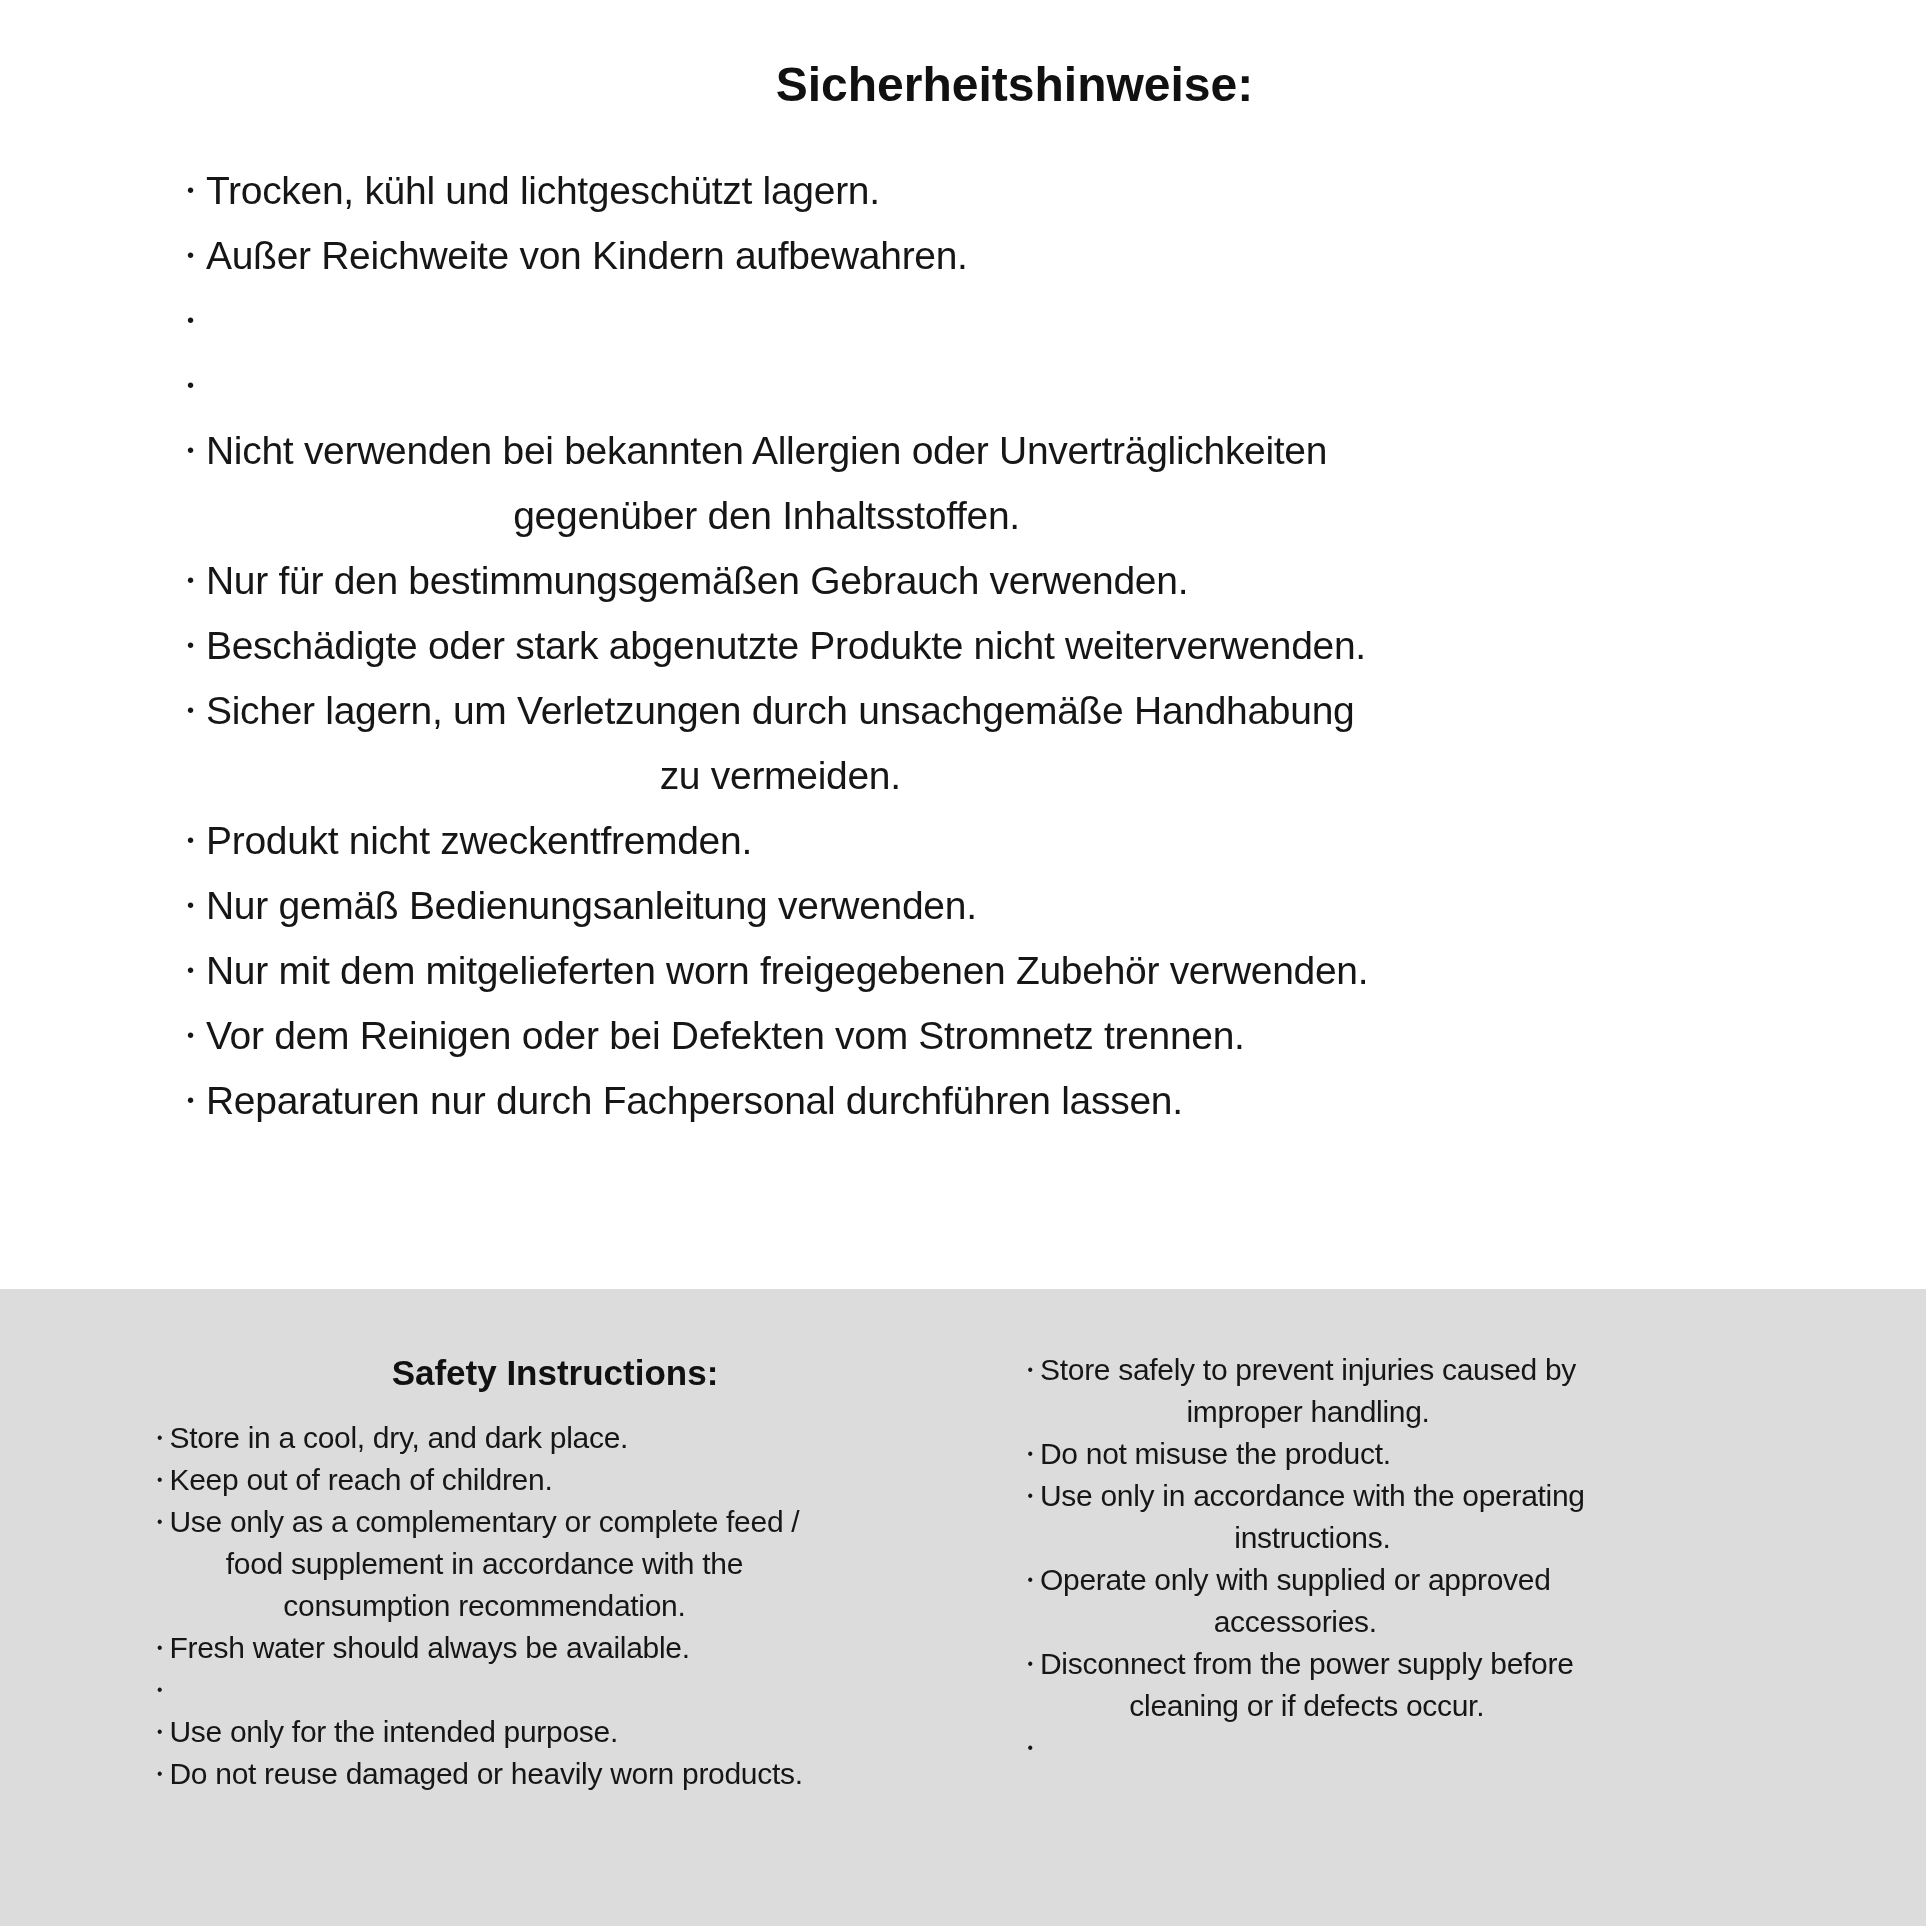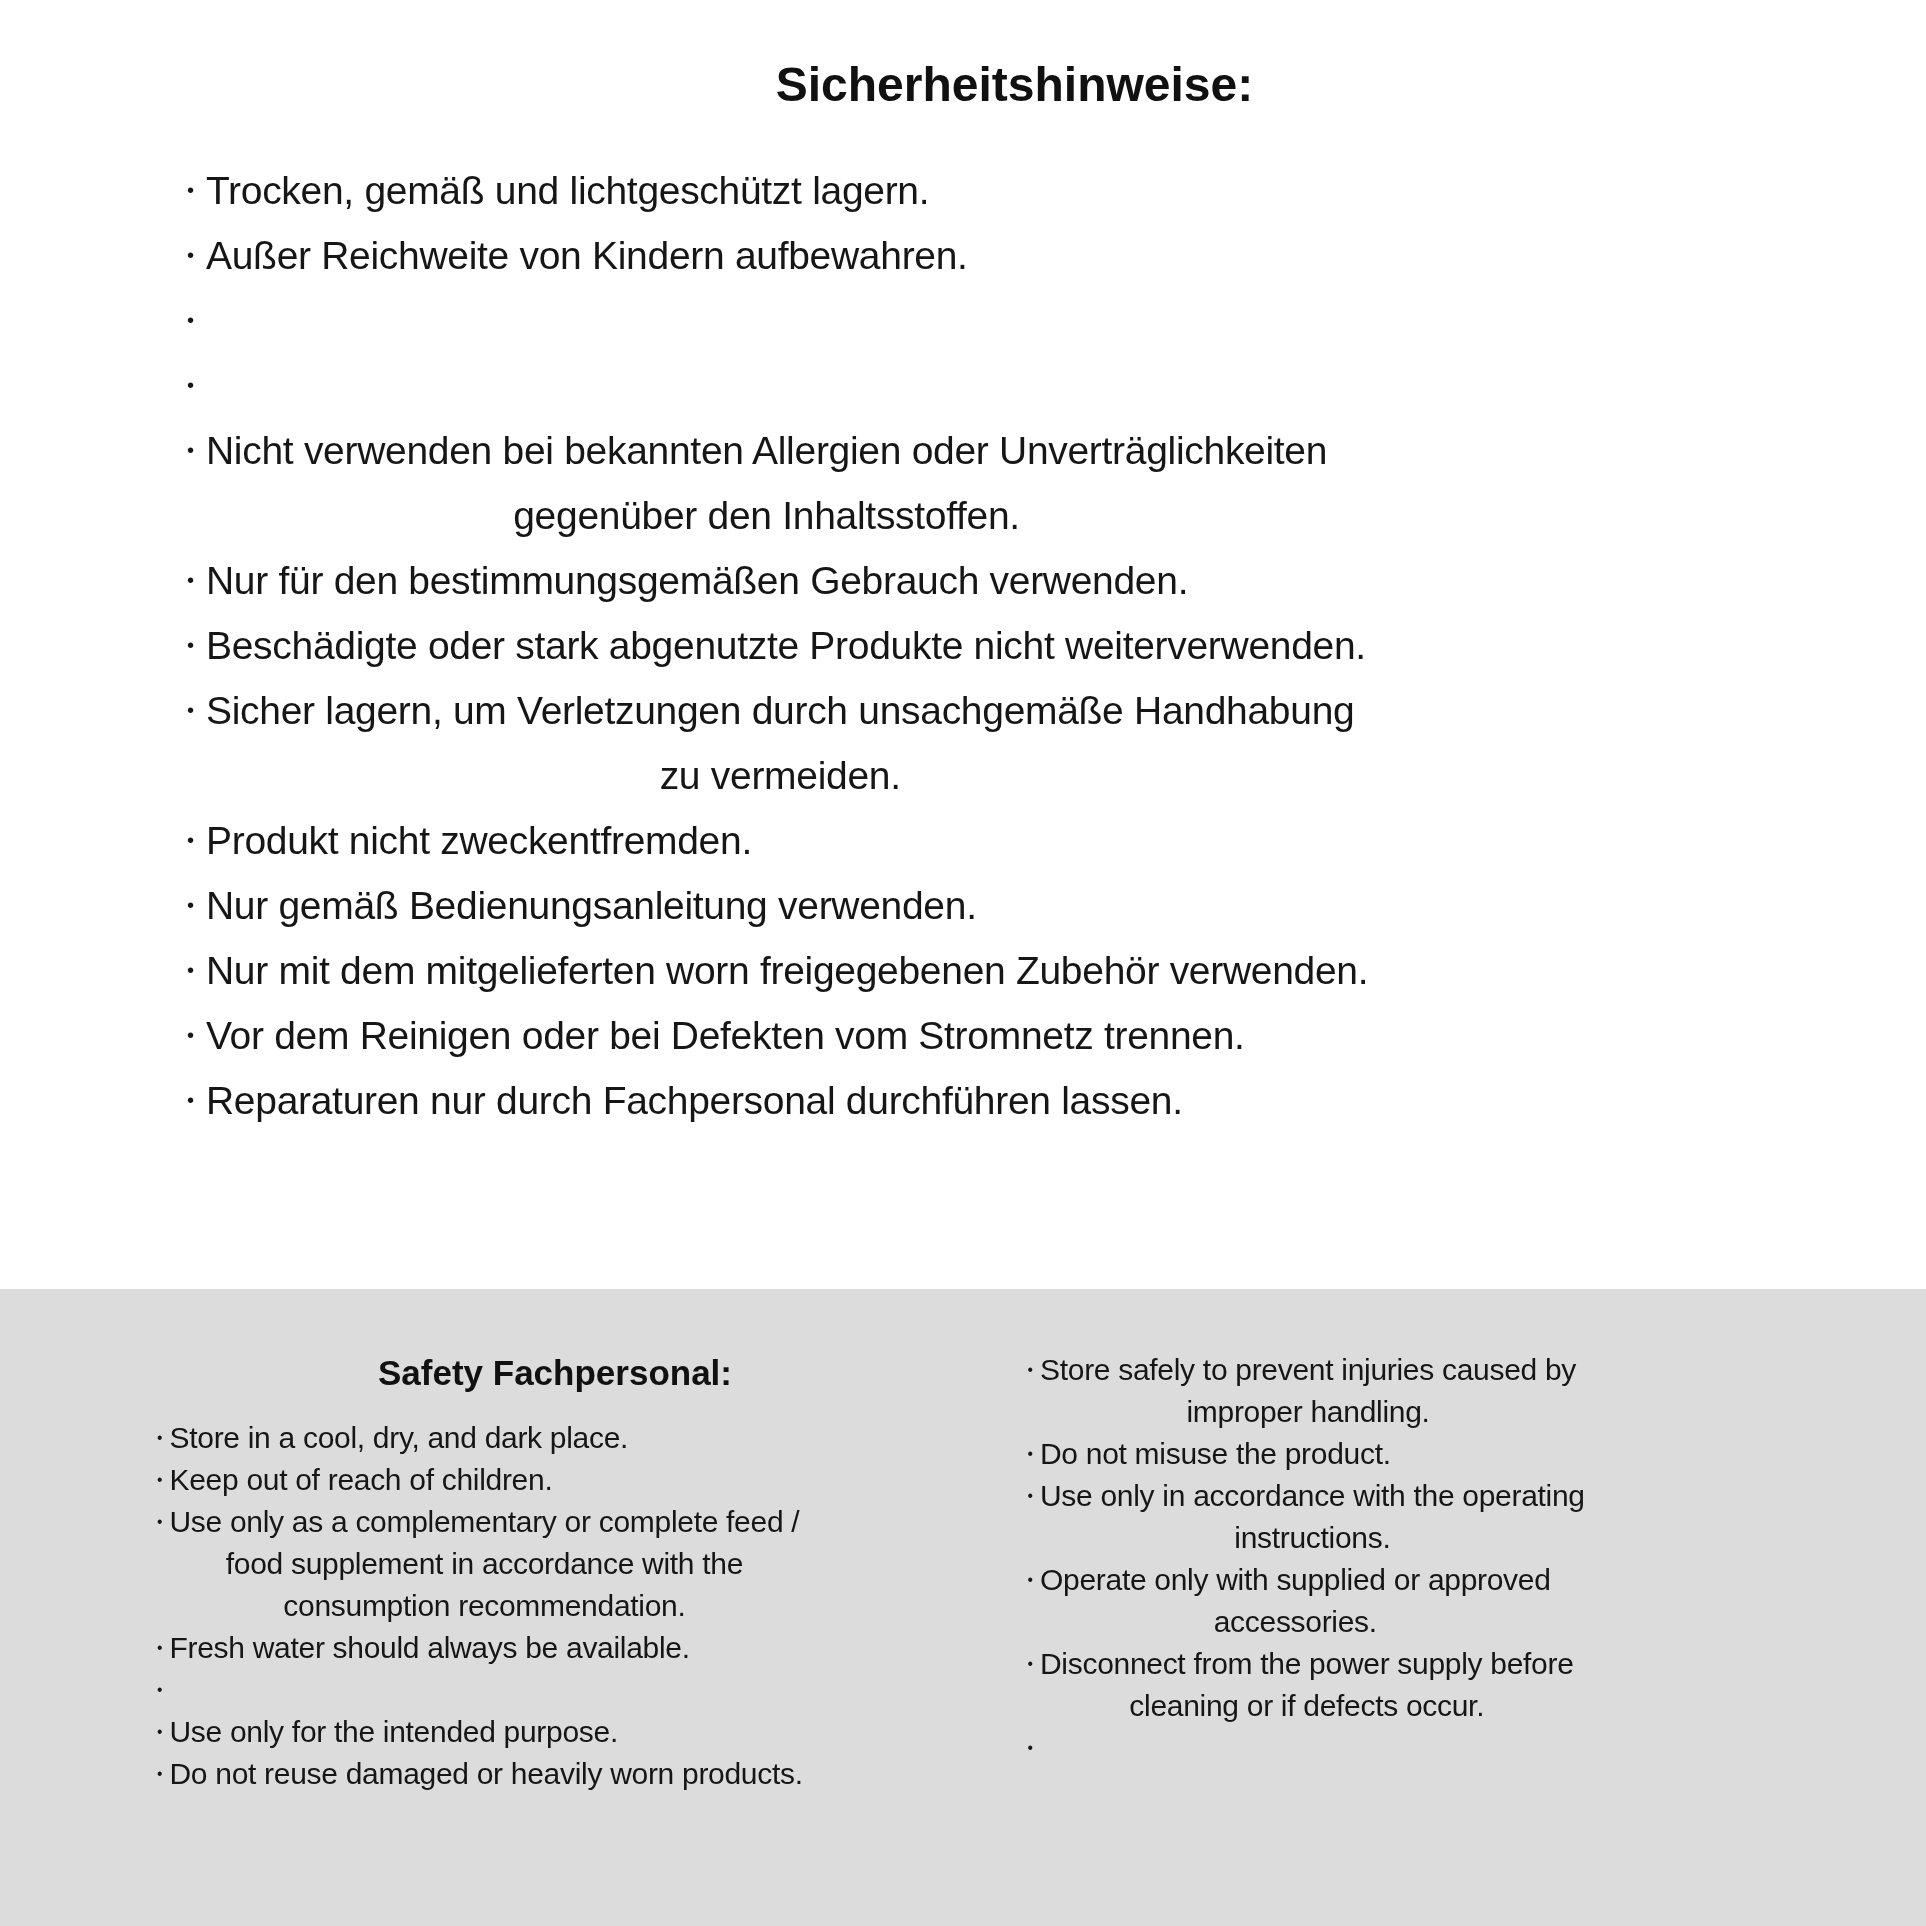--- a/index.html
+++ b/index.html
@@ -108,21 +108,21 @@
 </head>
 <body>
 
 <div class="page">
 
   <section class="de-section">
     <h1 class="de-title">Sicherheitshinweise:</h1>
     <ul class="list de-list">
         <li class="li">
           <span class="bullet">•</span>
-          <span class="li-text">Trocken, gemäß und lichtgeschützt lagern.</span>
+          <span class="li-text">Trocken, kühl und lichtgeschützt lagern.</span>
         </li>
         <li class="li">
           <span class="bullet">•</span>
           <span class="li-text">Außer Reichweite von Kindern aufbewahren.</span>
         </li>
         <li class="li">
           <span class="bullet">•</span>
         </li>
         <li class="li">
           <span class="bullet">•</span>
@@ -164,21 +164,21 @@
         <li class="li">
           <span class="bullet">•</span>
           <span class="li-text">Reparaturen nur durch Fachpersonal durchführen lassen.</span>
         </li>
       </ul>
   </section>
 
   <section class="en-section">
     <div class="en-inner">
       <div class="en-left">
-        <h2 class="en-title">Safety Fachpersonal:</h2>
+        <h2 class="en-title">Safety Instructions:</h2>
         <ul class="list en-list indented">
             <li class="li">
               <span class="bullet">•</span>
               <span class="li-text">Store in a cool, dry, and dark place.</span>
             </li>
             <li class="li">
               <span class="bullet">•</span>
               <span class="li-text">Keep out of reach of children.</span>
             </li>
             <li class="li">

